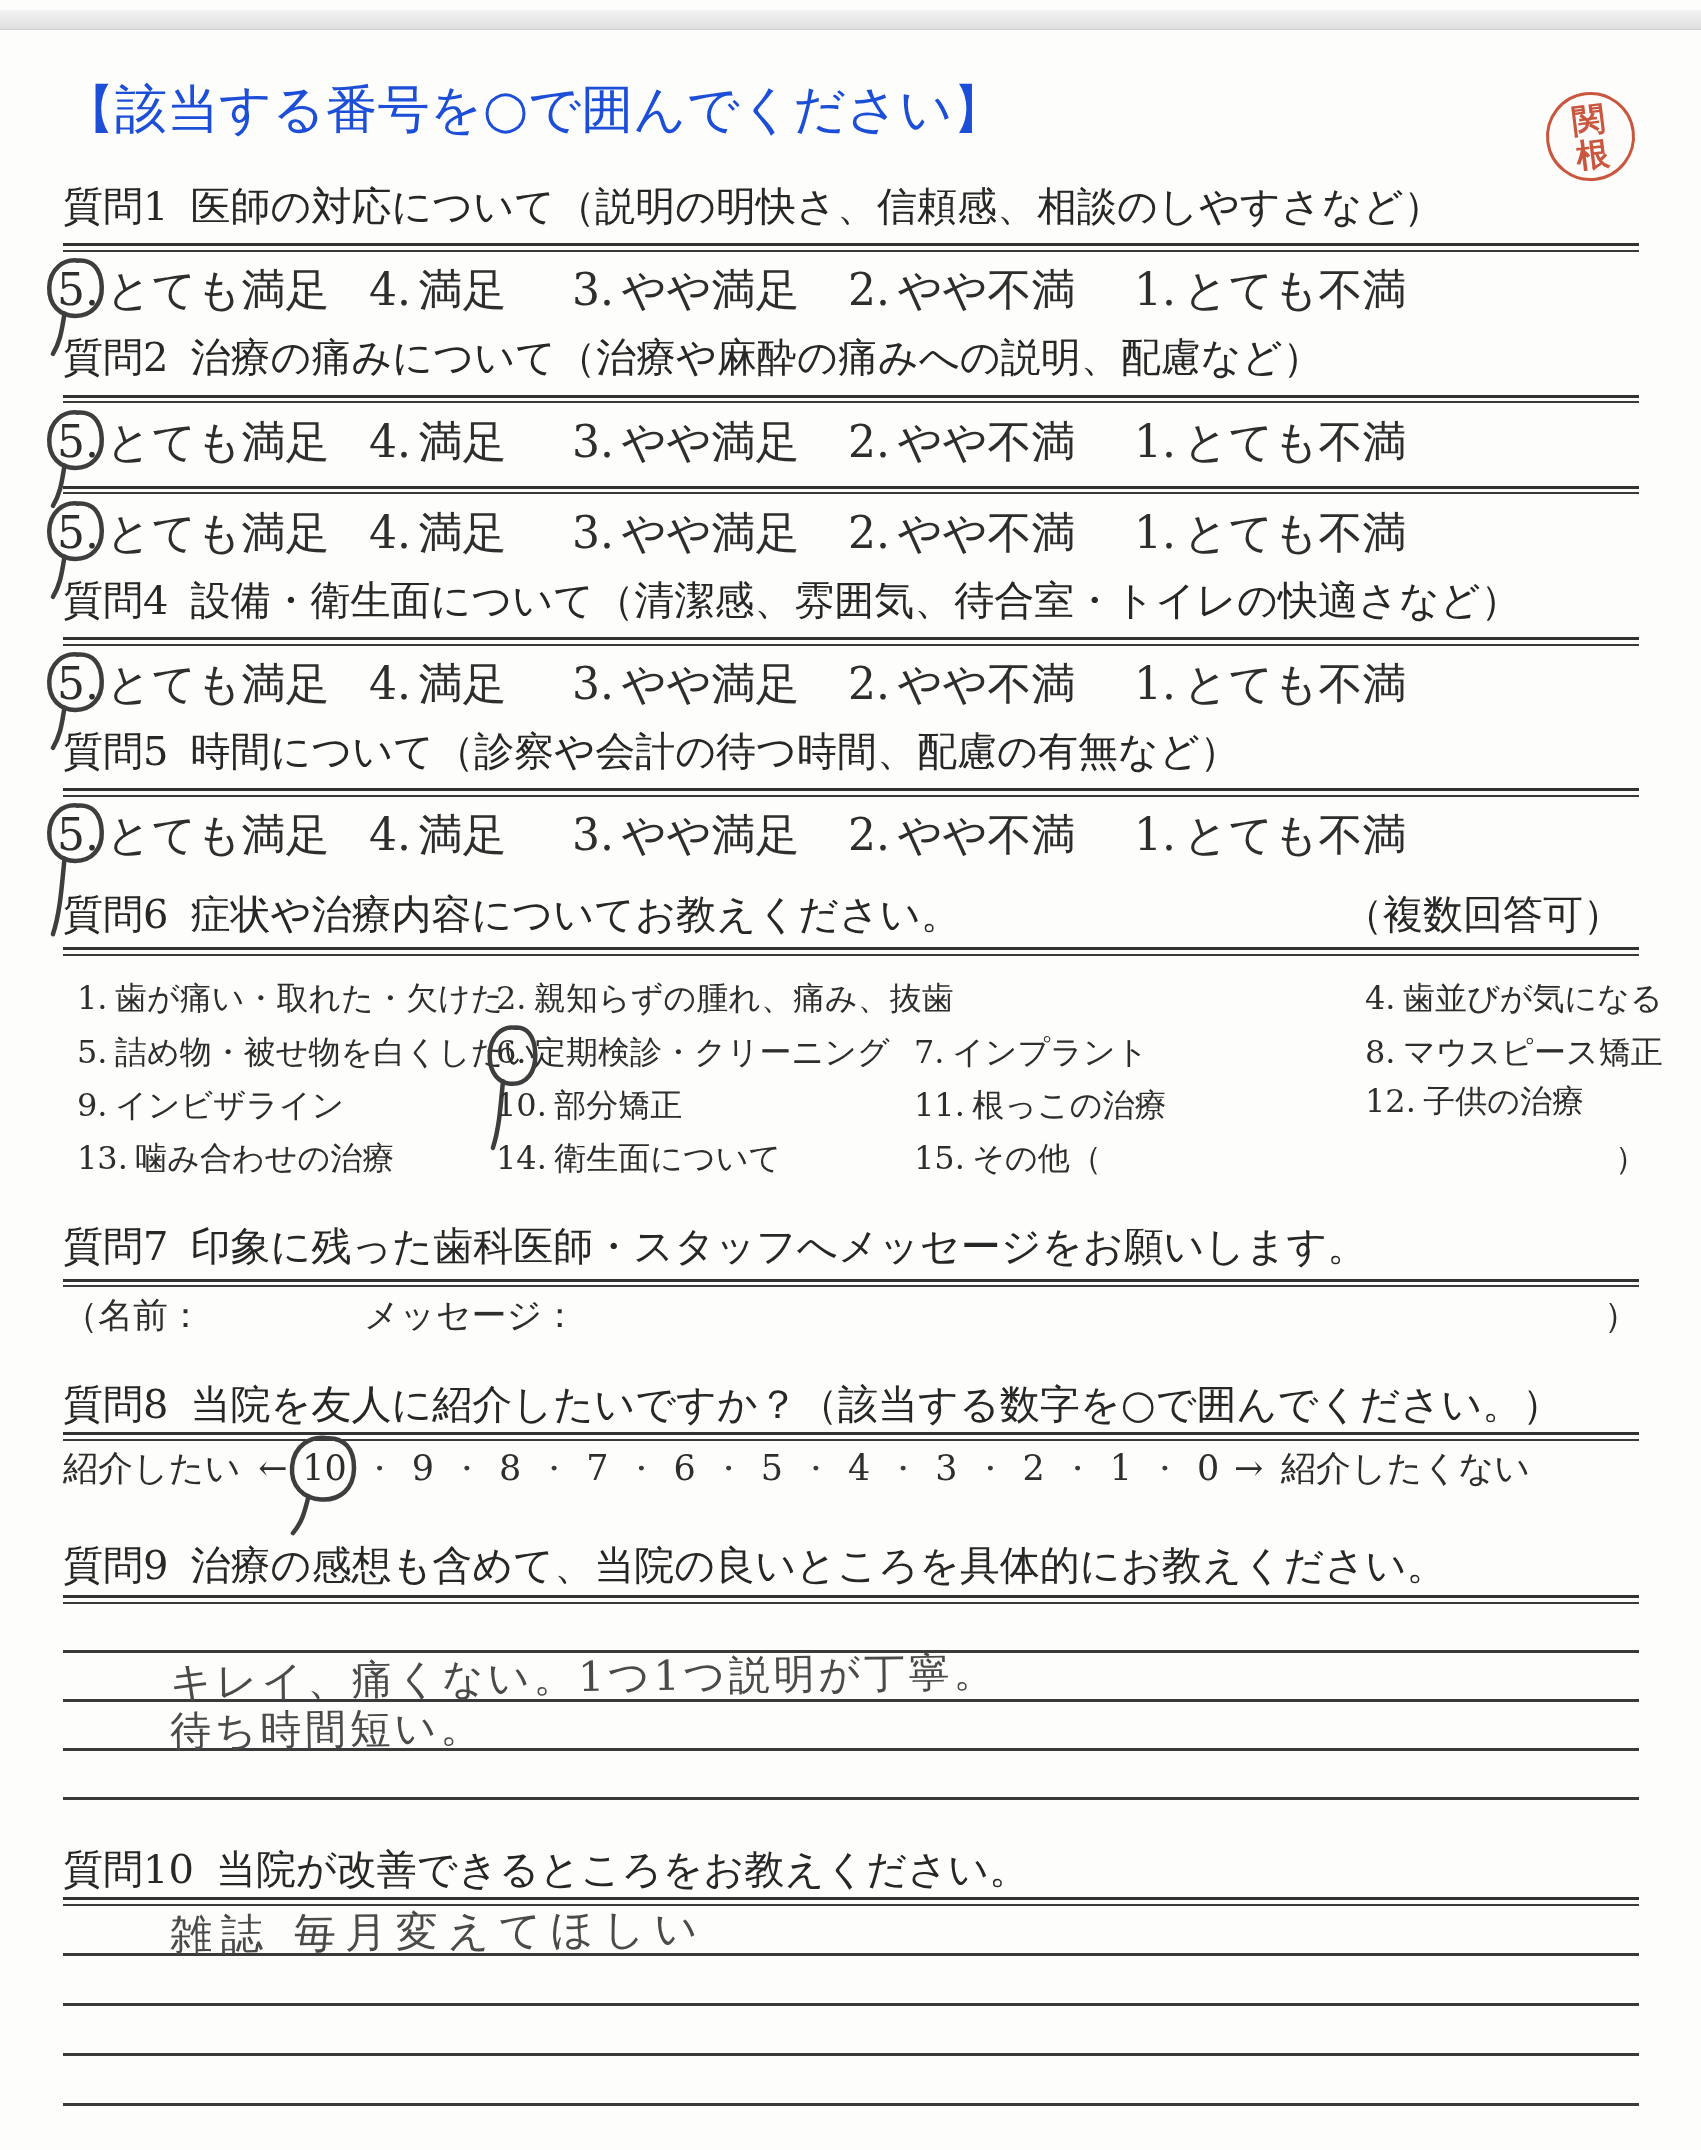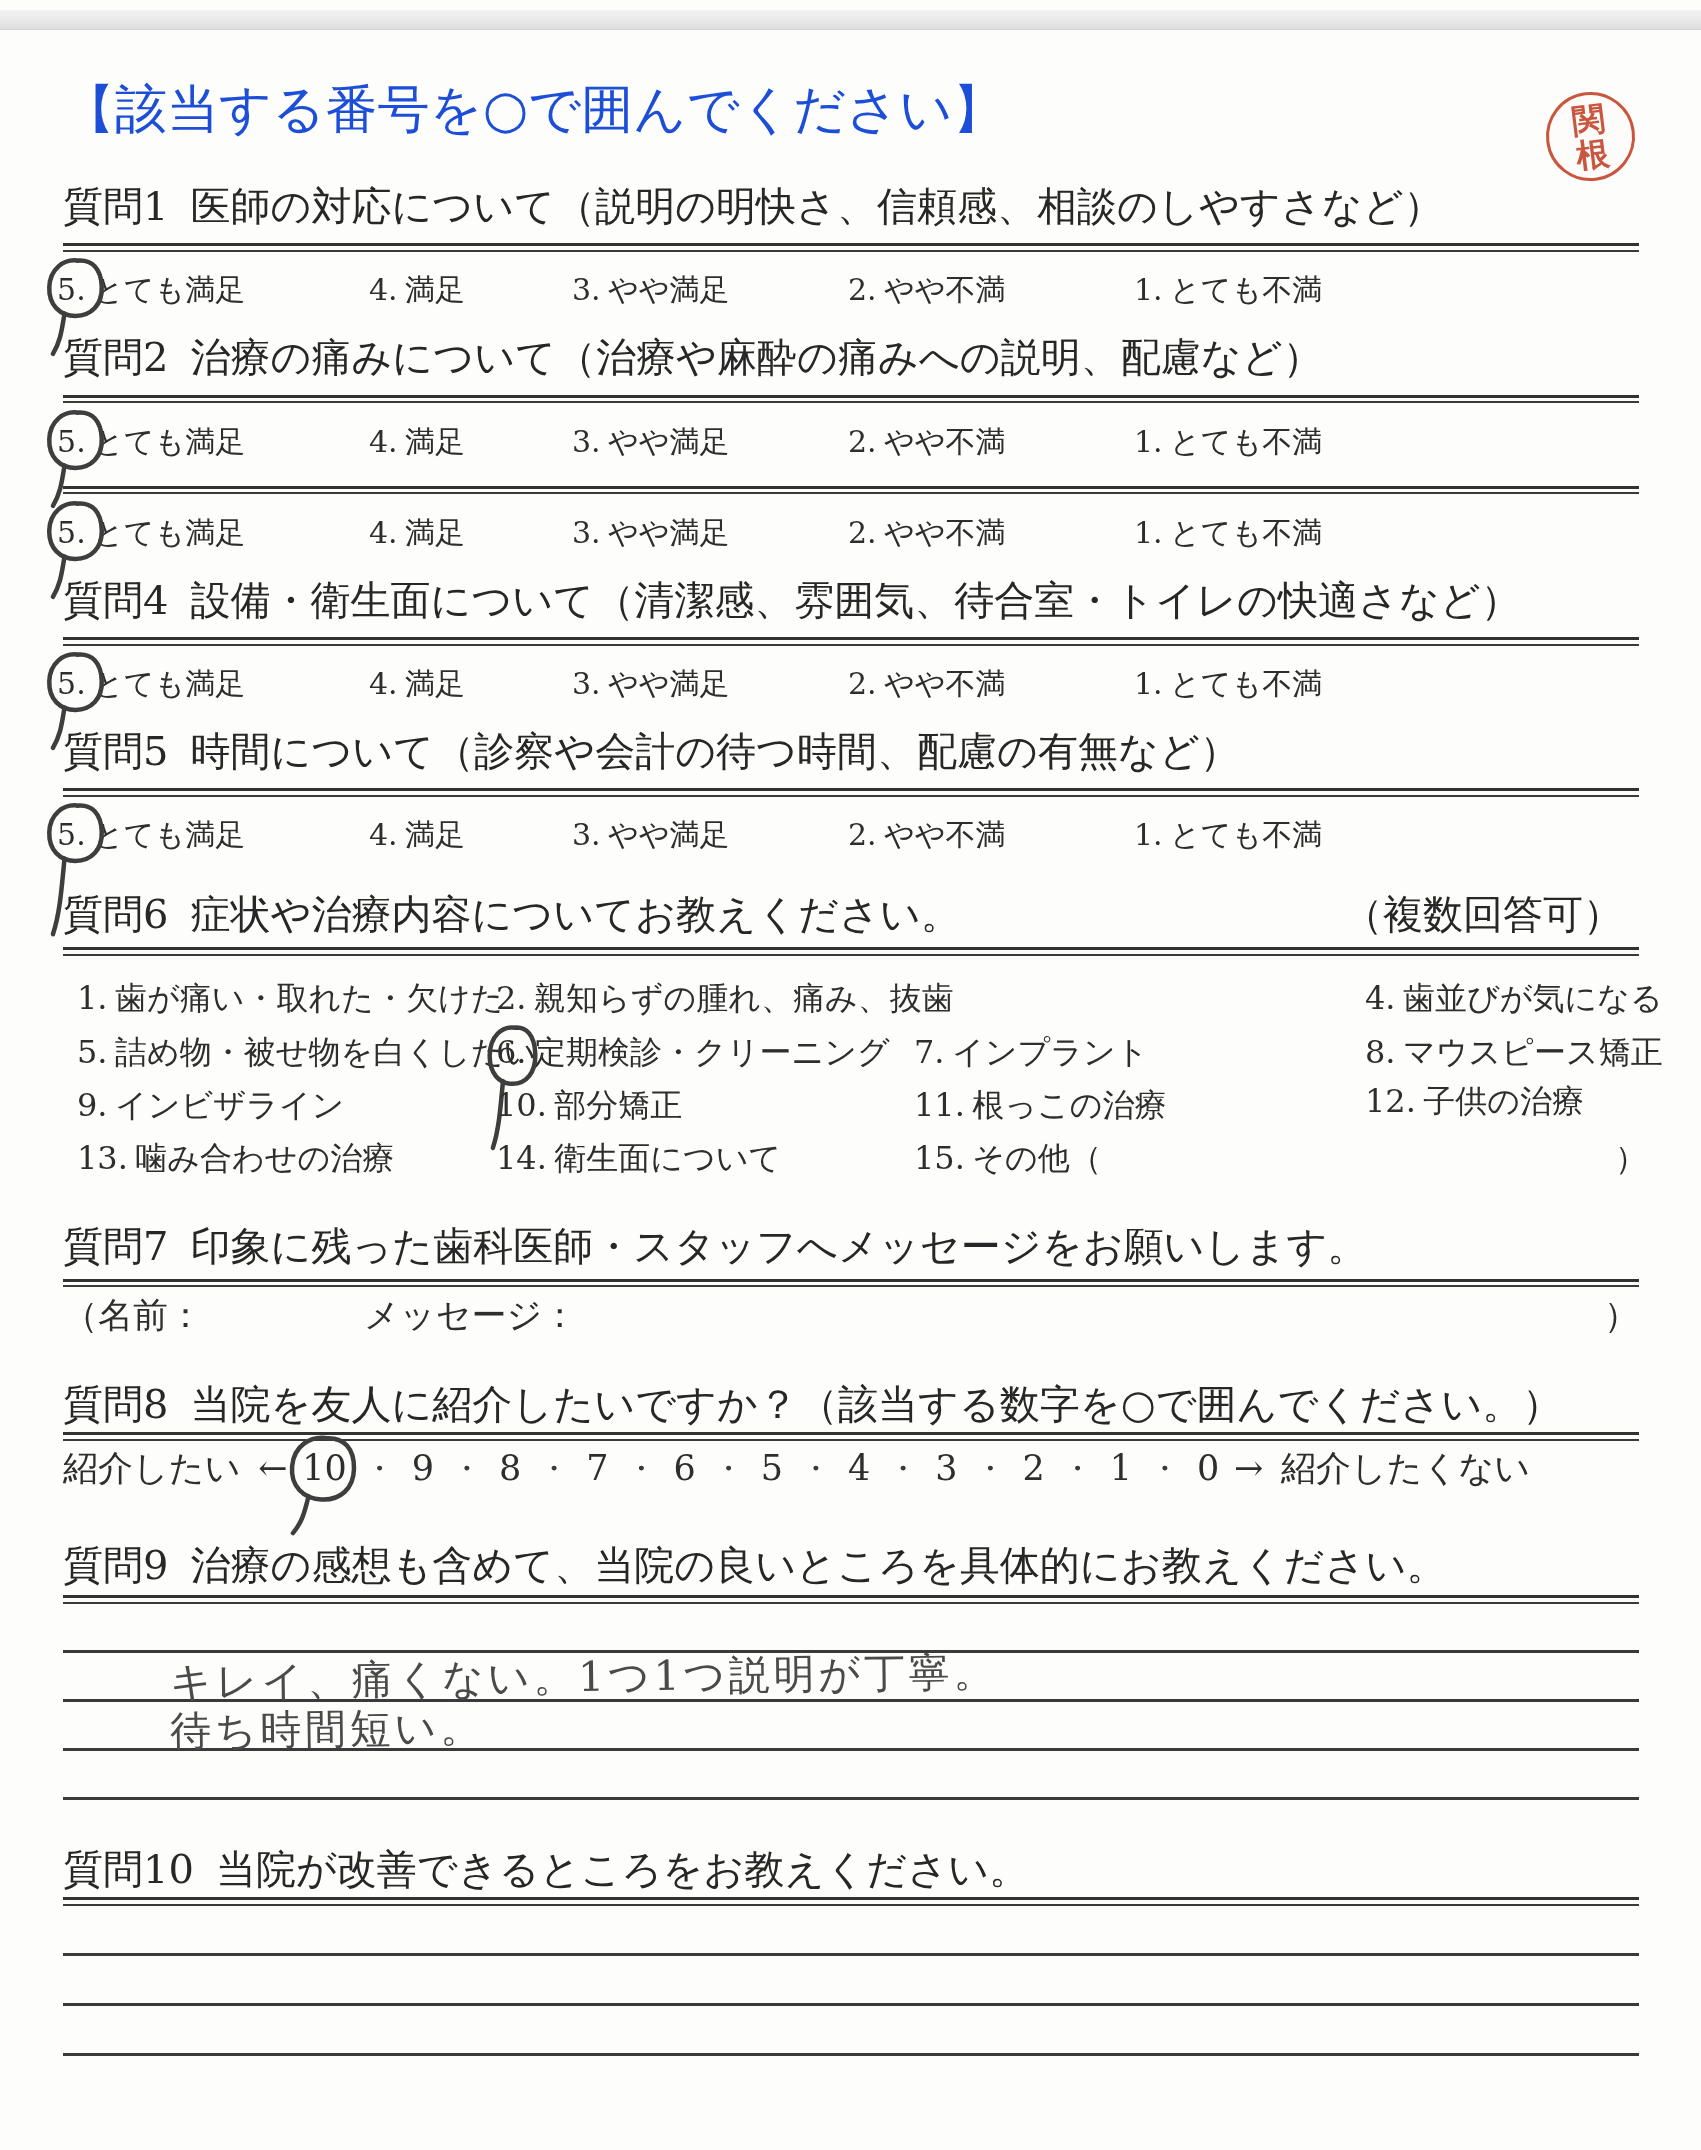--- a/index.html
+++ b/index.html
@@ -13,21 +13,21 @@
   .page-title{font-size:52px;line-height:74px;letter-spacing:0px;color:#1d4ed8;white-space:nowrap;}
   .stamp{position:absolute;left:1546px;top:92px;width:83px;height:83px;border:3.7px solid #c64a31;
         border-radius:50%;color:#c64a31;display:flex;flex-direction:column;align-items:center;
         justify-content:center;font-weight:bold;transform:rotate(-7deg);opacity:.93;background:rgba(255,250,248,.15);}
   .stamp span{font-size:33px;line-height:35px;}
   .q{position:relative;}
   .q-head{position:relative;font-size:40px;line-height:47px;white-space:nowrap;color:#272727;}
   .q-no{margin-right:22px;}
   .q-note{position:absolute;right:16px;top:0;}
   .rule2{height:3.7px;border-top:3px solid #323232;border-bottom:2.2px solid #3a3a3a;}
-  .opt-row{position:relative;height:49px;margin-top:13.3px;font-size:30px;line-height:49px;white-space:nowrap;}
+  .opt-row{position:relative;height:49px;margin-top:13.3px;font-size:44px;line-height:49px;white-space:nowrap;}
   .opt{position:absolute;top:0;}
   .opt .onum{position:relative;display:inline-block;margin-right:7.4px;}
   .m-grid{position:relative;height:213px;margin-top:21px;font-size:32px;}
   .m-item{position:absolute;white-space:nowrap;line-height:41px;}
   .m-item .onum{position:relative;display:inline-block;margin-right:7.4px;}
   .close-paren-15{position:absolute;left:1552px;}
   .field-row{display:flex;margin-top:4.4px;height:47px;font-size:35px;line-height:47px;}
   .msg-label{margin-left:161px;}
   .fr-spacer{flex:1;}
   .nps-row{display:flex;align-items:center;margin-top:4.4px;height:47px;font-size:35px;line-height:47px;white-space:nowrap;}
@@ -200,20 +200,23 @@
             <span class="hand">キレイ、痛くない。1つ1つ説明が丁寧。</span>
           </div>
           <div class="w-line" style="height: 46px;">
             <span class="hand">待ち時間短い。</span>
           </div>
           <div class="w-line" style="height: 46px;"></div>
         </section>
         <section class="q" style="margin-top: 46px;">
           <div class="q-head"><span class="q-no">質問10</span><span>当院が改善できるところをお教えください。</span></div>
           <div class="rule2" style="margin-top: 4.4px;"></div>
+          <div class="w-line" style="height: 47px;">
+            <span class="hand" style="letter-spacing: 8.9px; font-size: 42px;">雑誌 毎月変えてほしい</span>
+          </div>
           <div class="w-line" style="height: 47px;"></div>
           <div class="w-line" style="height: 47px;"></div>
           <div class="w-line" style="height: 47px;"></div>
         </section>
       </div>
   </div>
 </div>
 
 
 </body></html>

